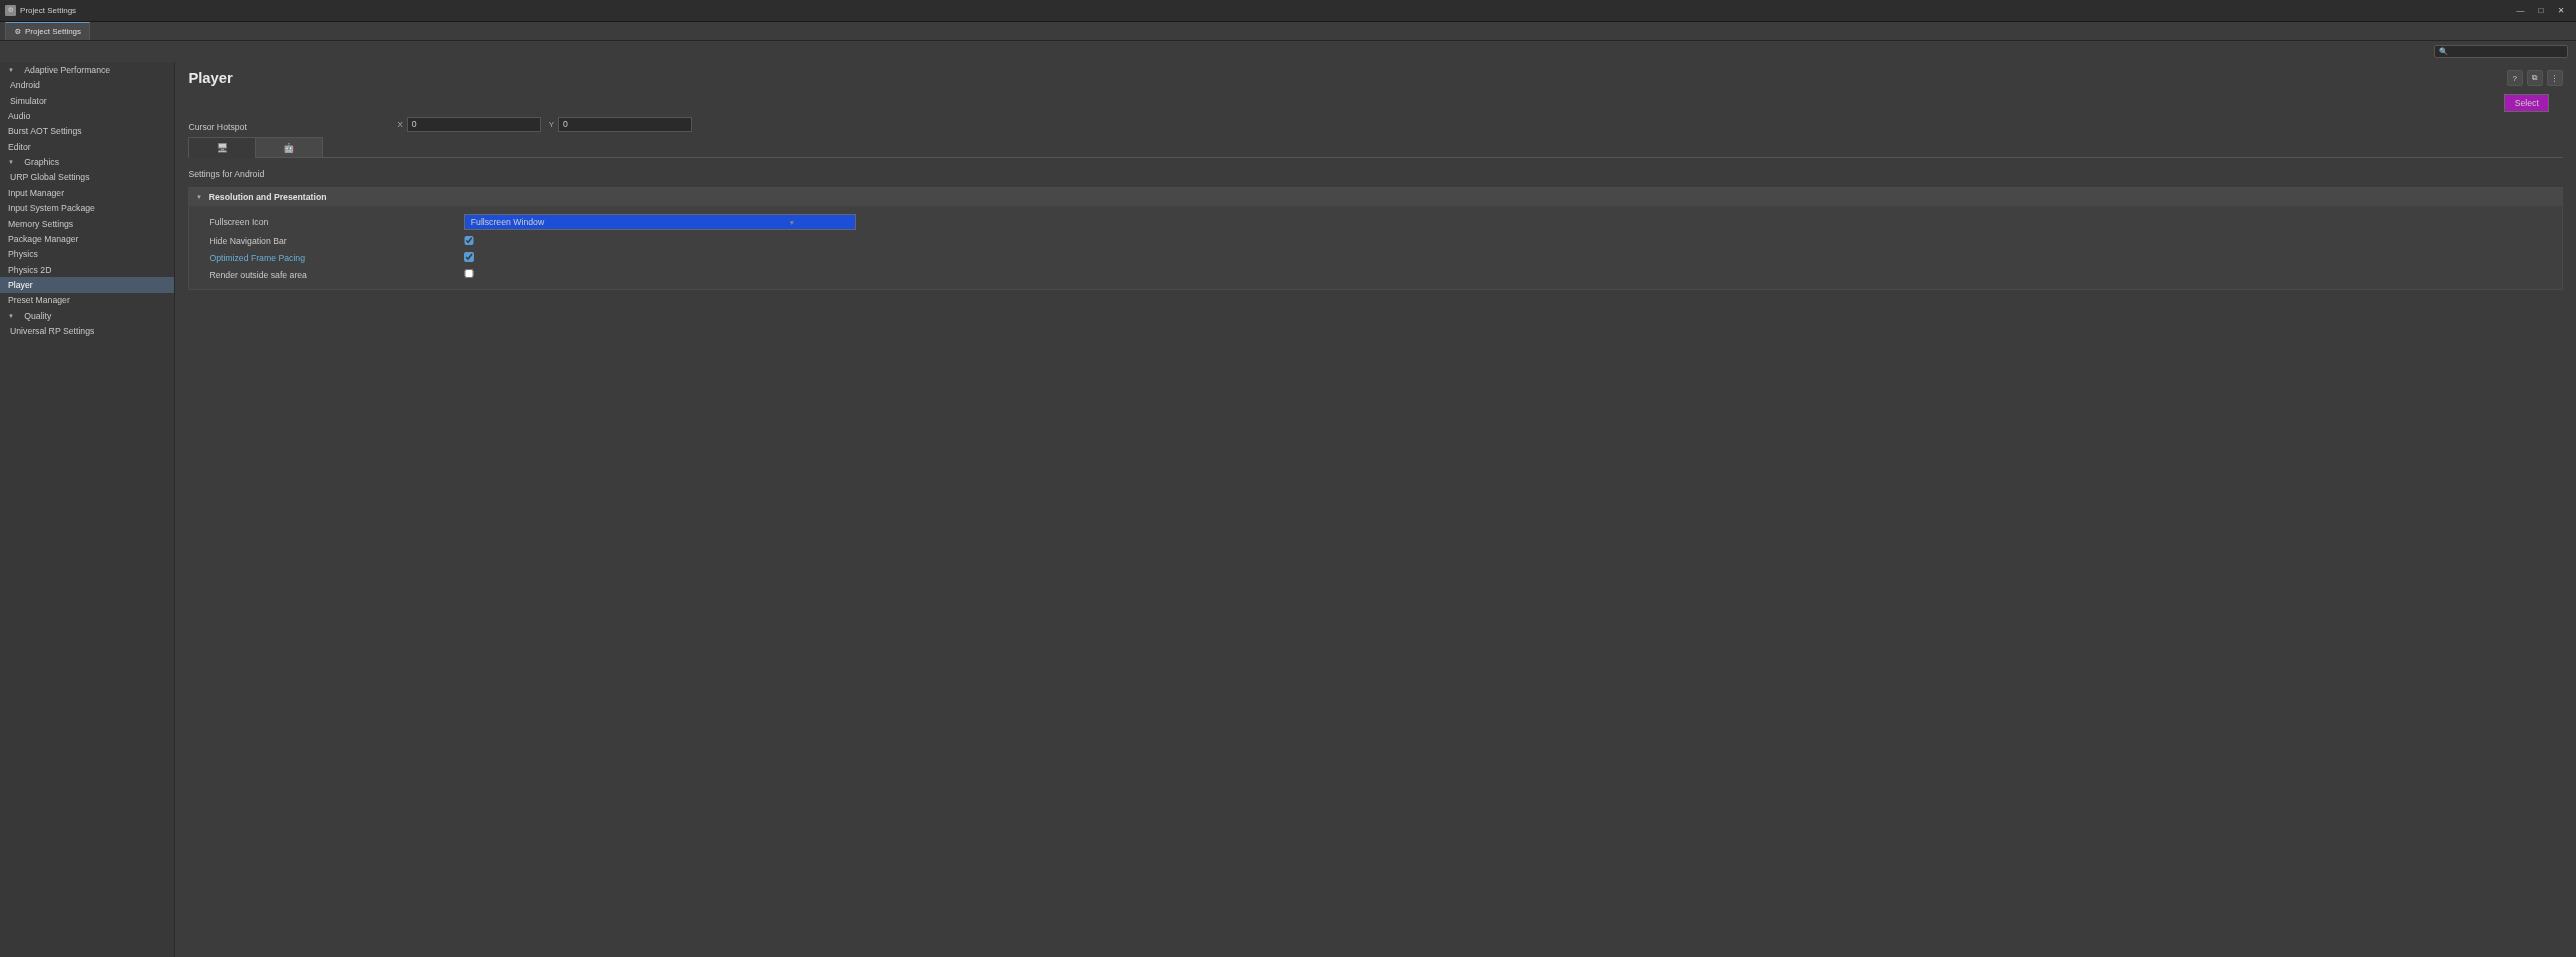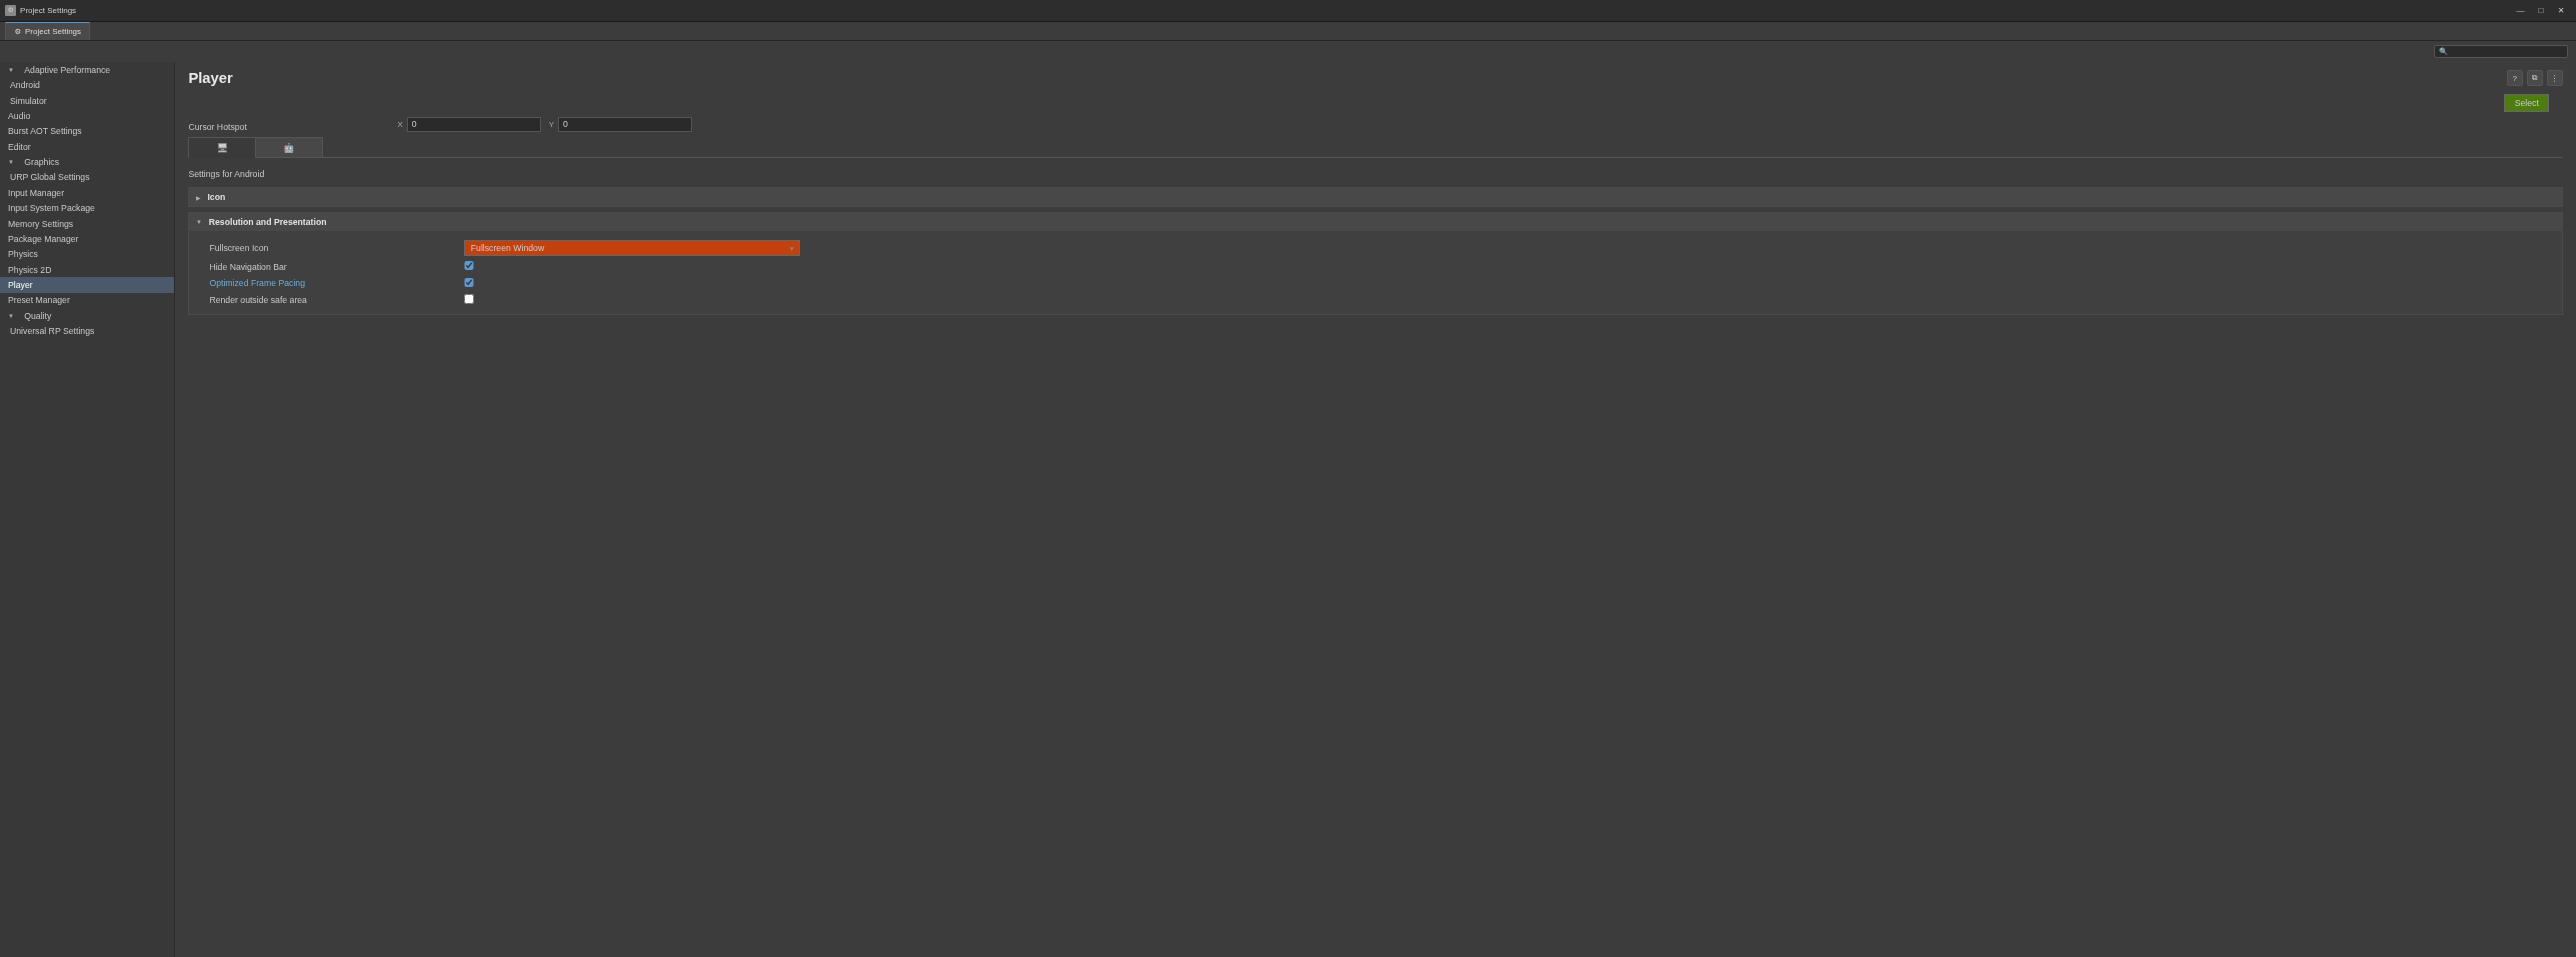--- a/index.html
+++ b/index.html
@@ -226,21 +226,21 @@
       background: #2a2a2a;
       border: 0.7px solid #555;
       color: #ccc;
       padding: 1.3px 4px;
       width: 134px;
       font-size: 8.7px;
     }
 
     
     .select-btn {
-      background: #4d7c0f;
+      background: #a21caf;
       border: 0.7px solid #666;
       color: #ccc;
       padding: 2.7px 9.4px;
       cursor: pointer;
       font-size: 8.7px;
       margin-right: 13.4px;
     }
 
     
     .icon-select-row {
@@ -291,26 +291,26 @@
       font-size: 8.7px;
     }
     .prop-label.link {
       color: #6baed6;
       cursor: pointer;
     }
     .prop-value {
       flex: 1;
     }
     .dropdown-select {
-      background: #c2410c;
+      background: #1d4ed8;
       border: 0.7px solid #666;
       color: #ccc;
       padding: 2px 5.4px;
       font-size: 8.7px;
-      width: 336px;
+      width: 392px;
       appearance: none;
       -webkit-appearance: none;
       cursor: pointer;
       position: relative;
     }
     .dropdown-wrap {
       position: relative;
       display: inline-block;
       width: 336px;
     }
@@ -458,26 +458,20 @@
       <div class="platform-tab active">
         <span>🖥</span>
       </div>
       <div class="platform-tab">
         <span>🤖</span>
       </div>
     </div>
 
     <div class="settings-label">Settings for Android</div>
 
-    <div class="section-block">
-      <div class="section-header-bar">
-        <span class="triangle-right">▶</span>
-        <span class="section-title">Icon</span>
-      </div>
-    </div>
 
     <div class="section-block">
       <div class="section-header-bar">
         <span class="triangle-down">▼</span>
         <span class="section-title">Resolution and Presentation</span>
       </div>
       <div class="section-body">
 
         <div class="prop-row">
           <span class="prop-label">Fullscreen Icon</span>

